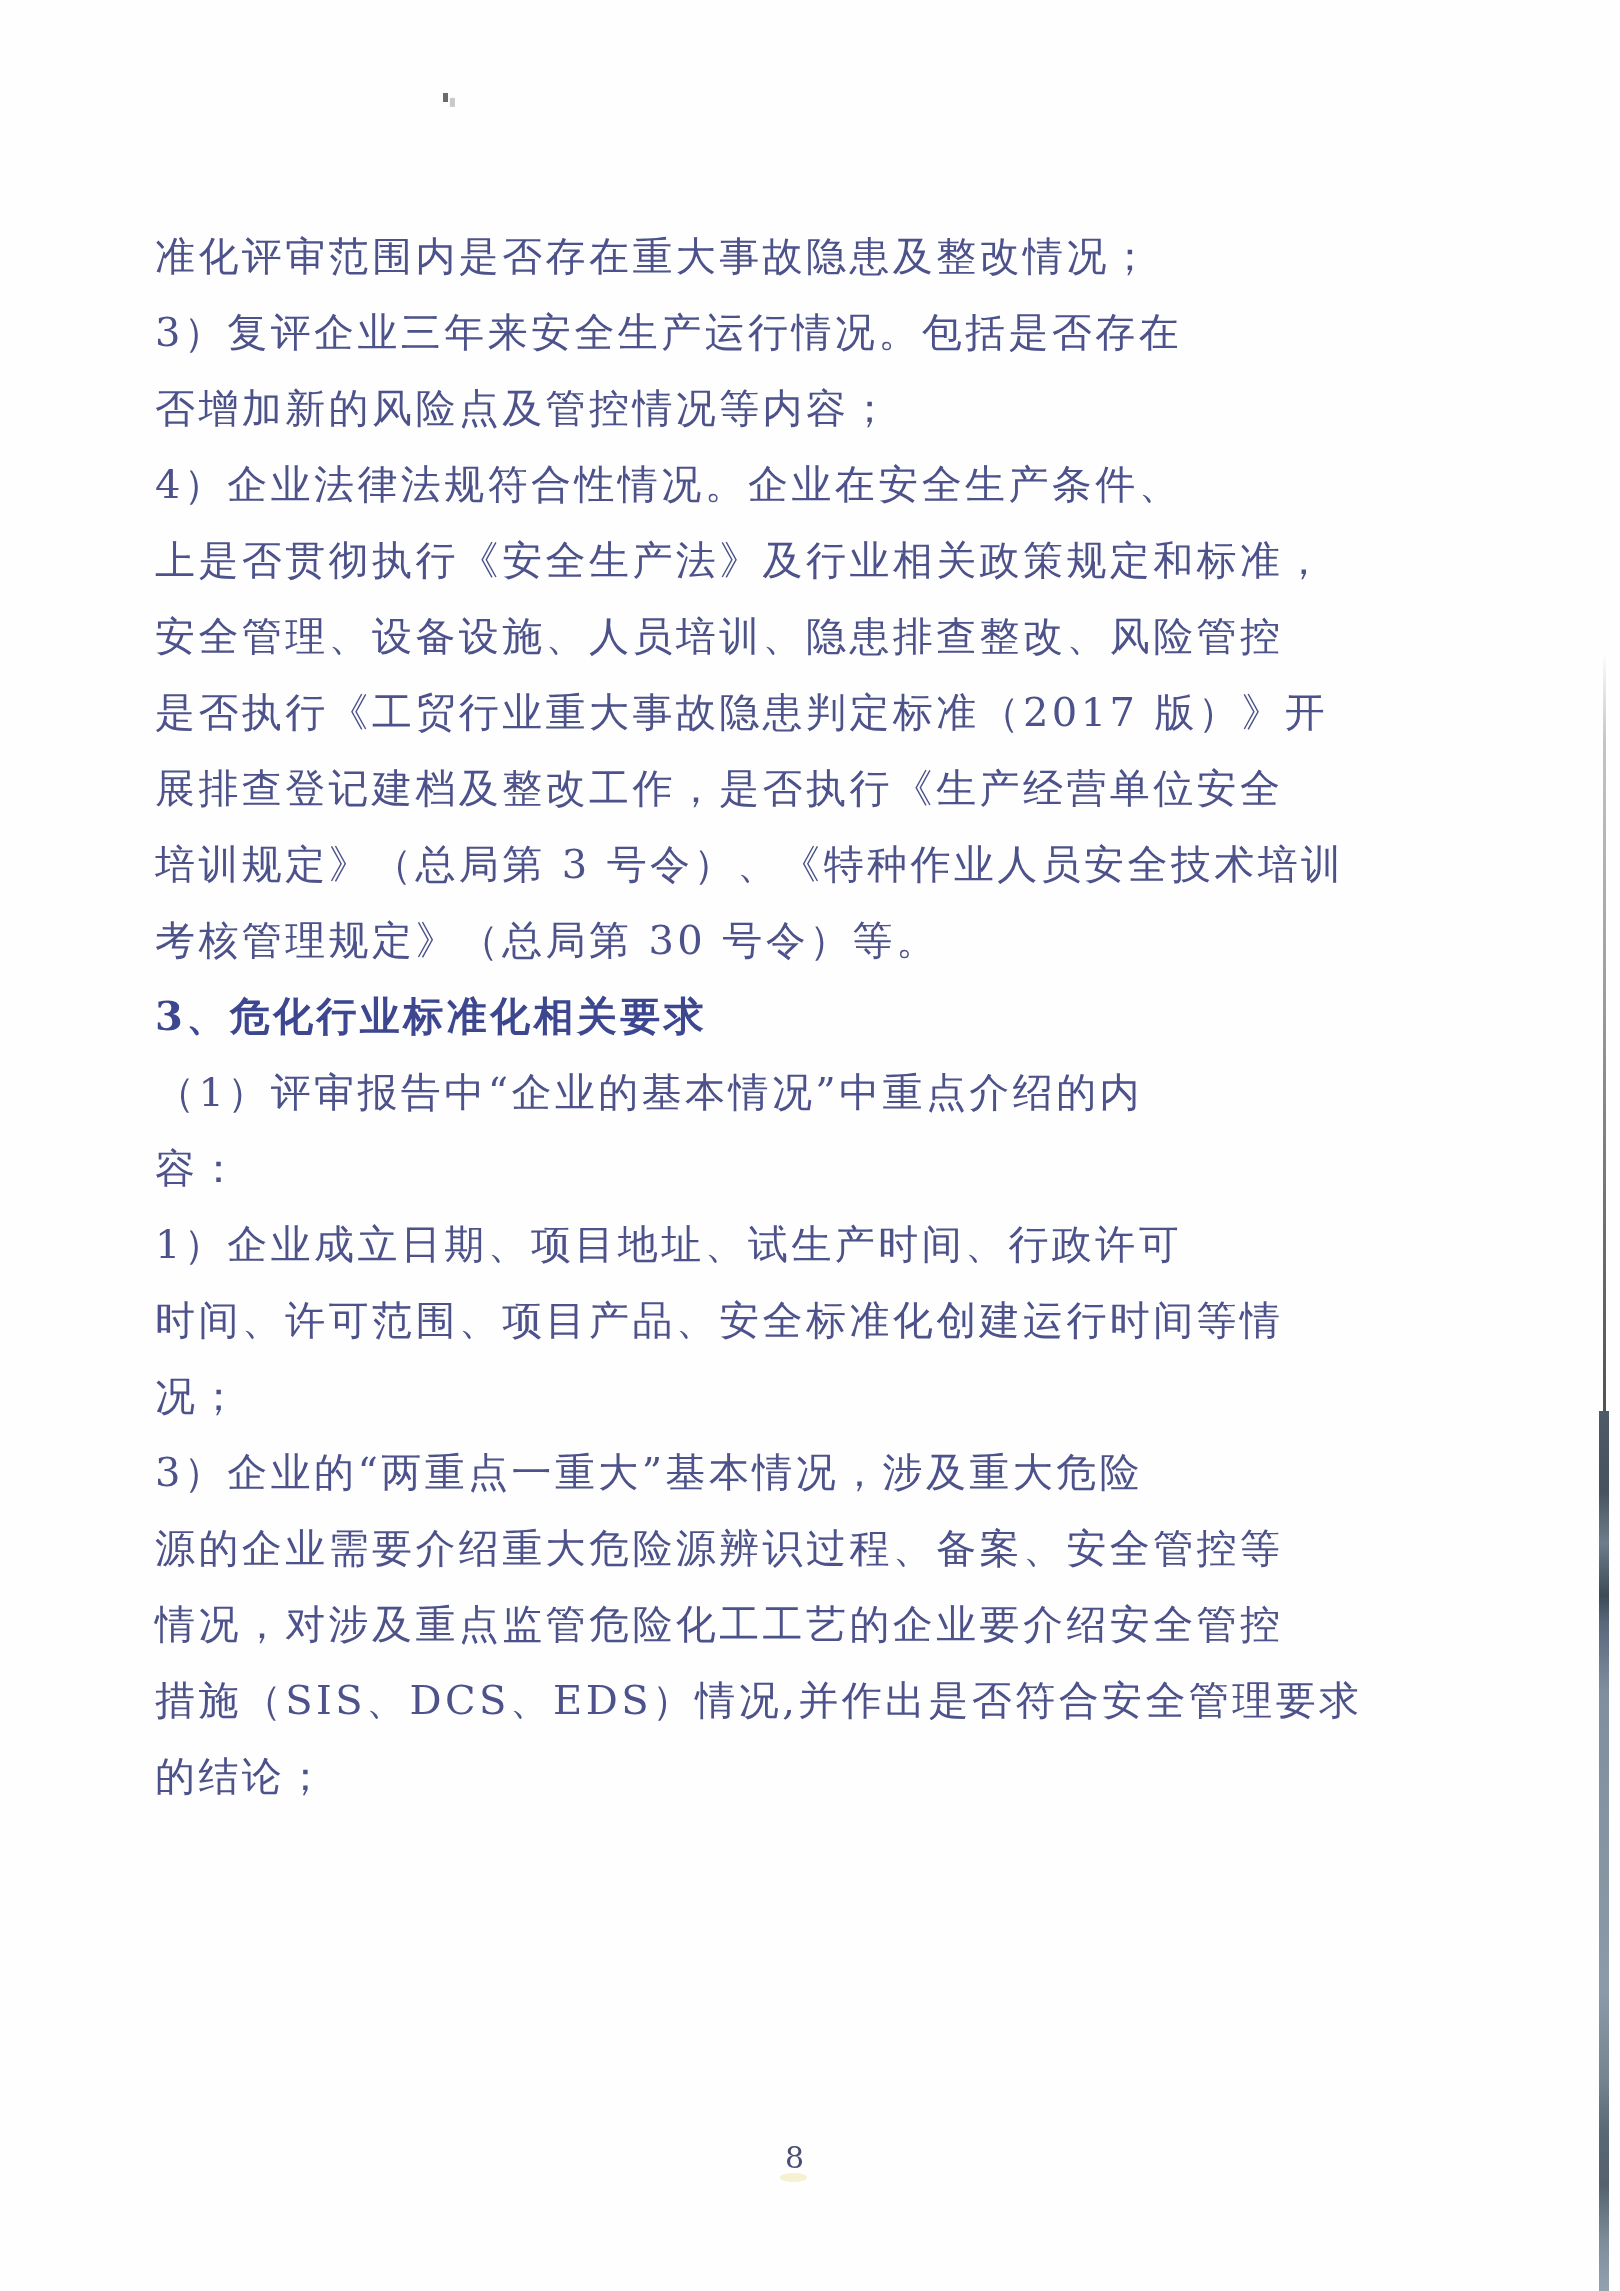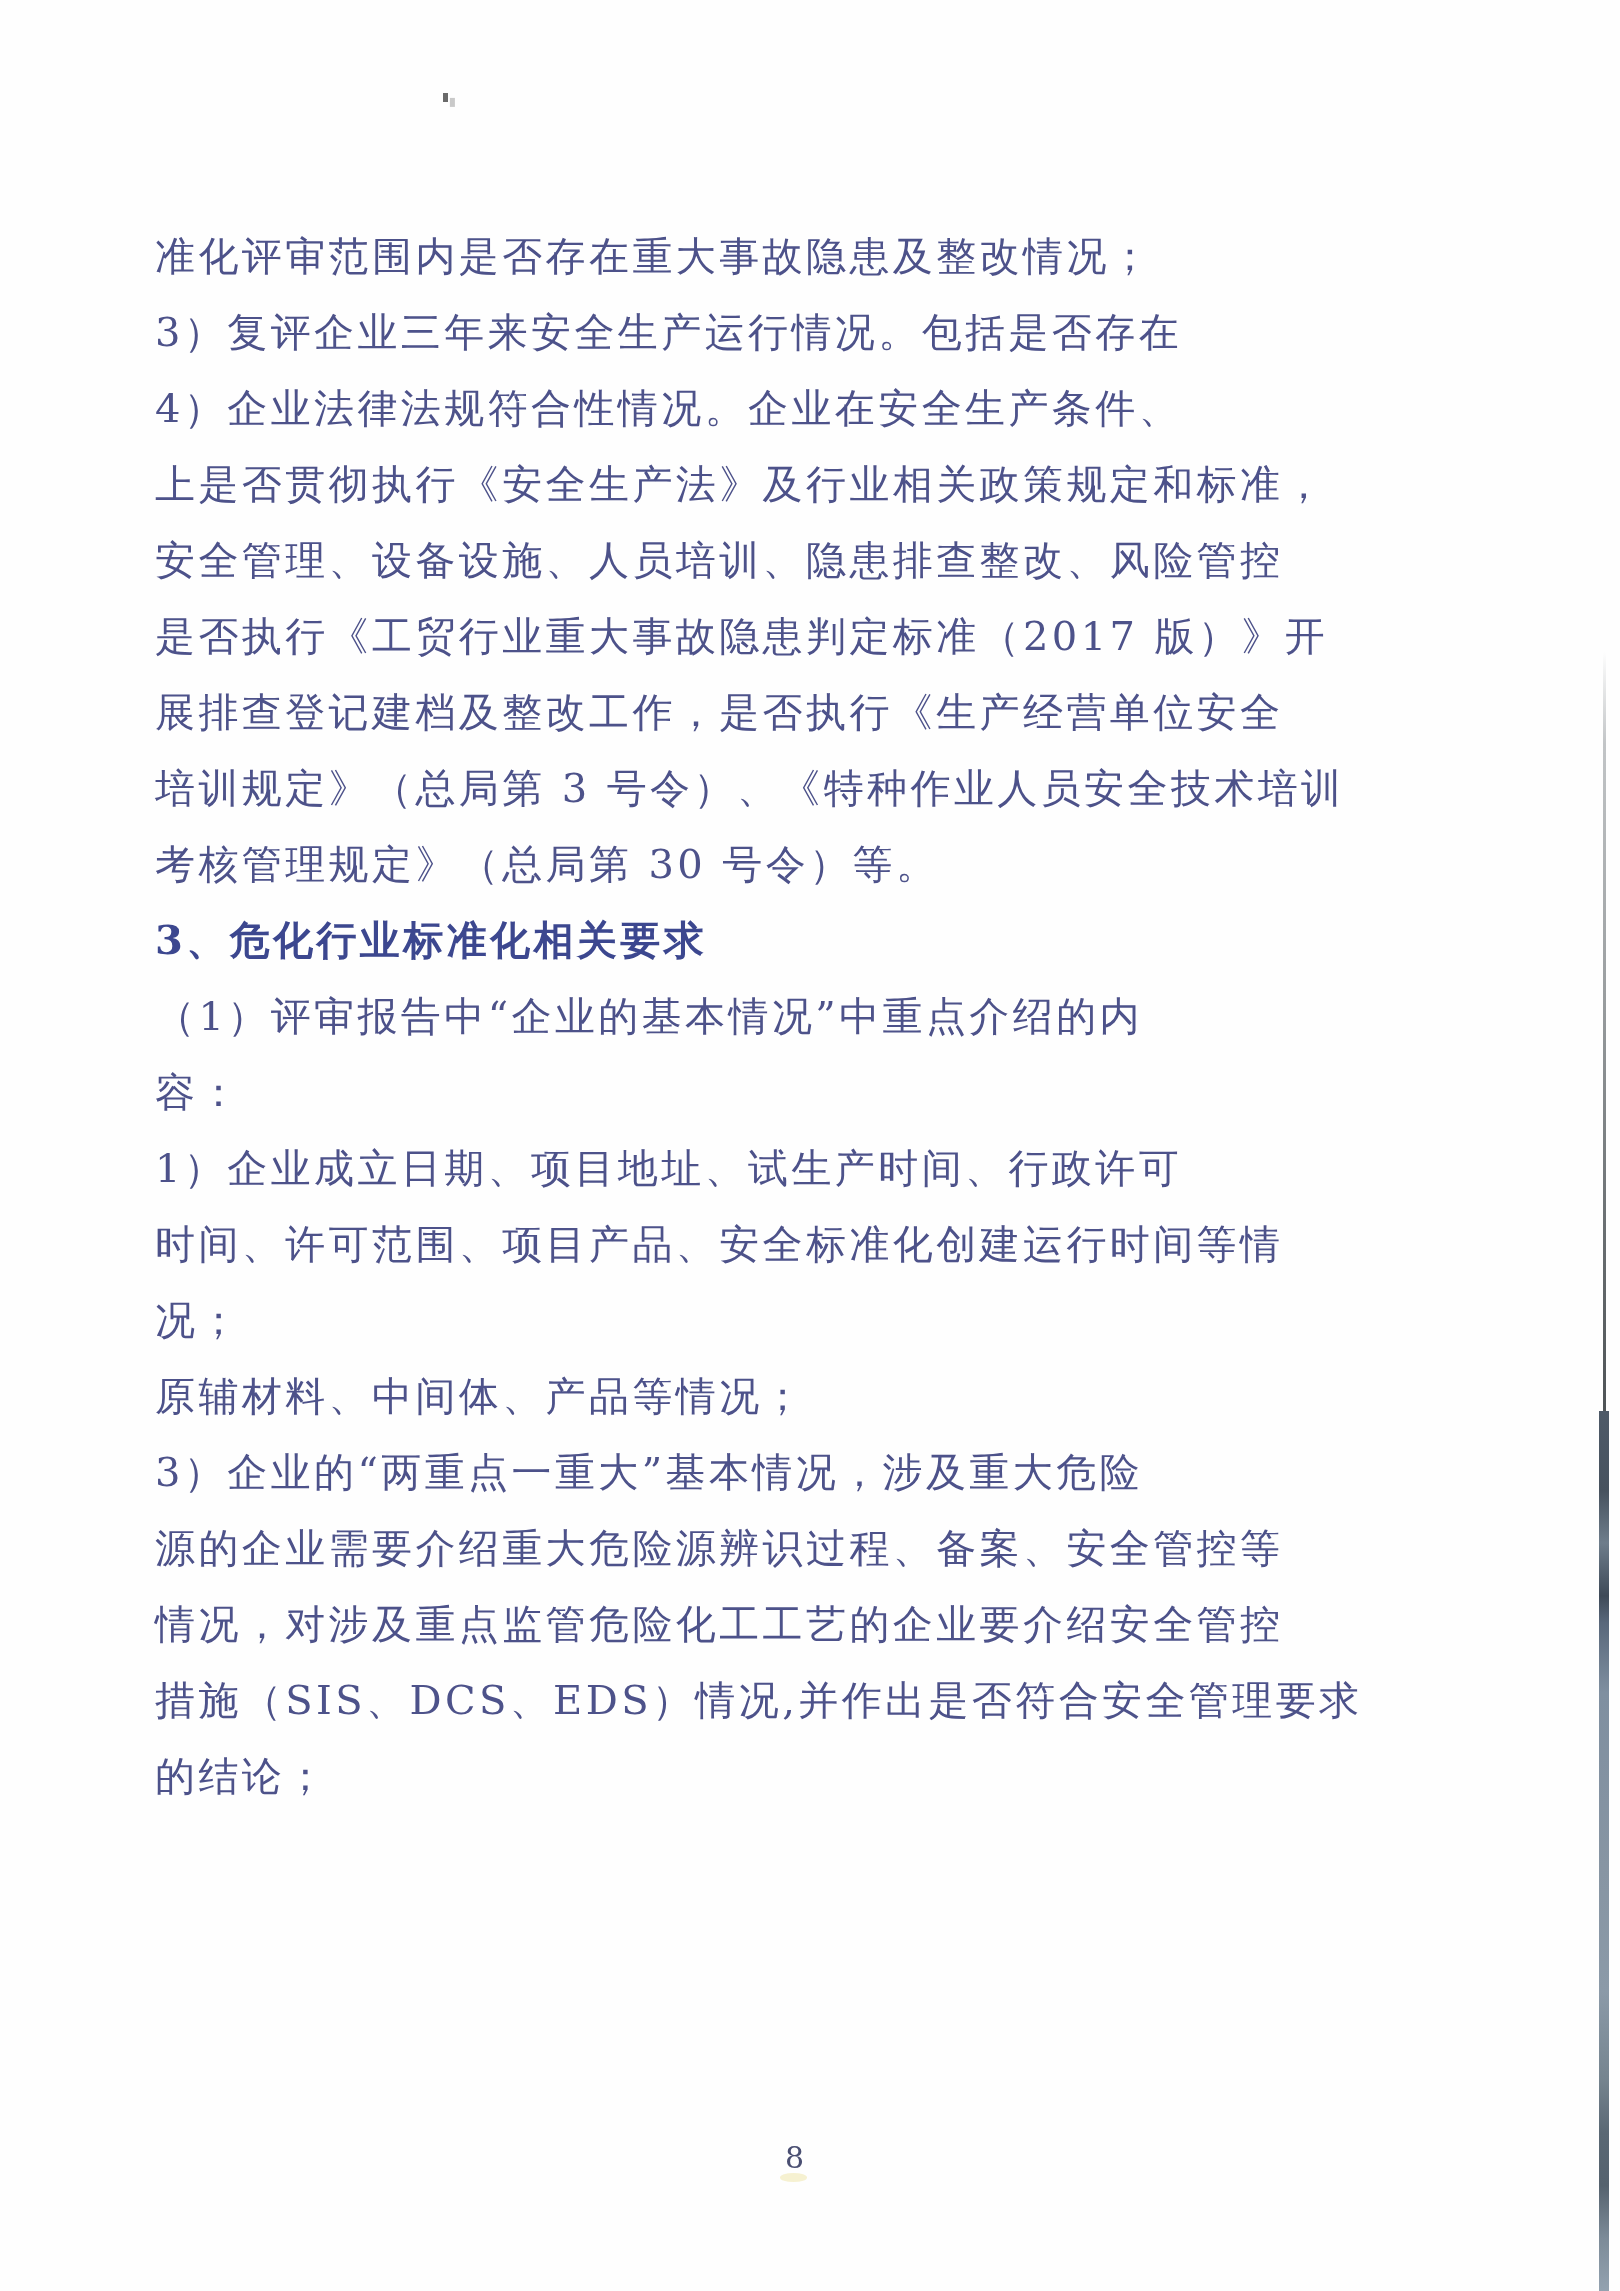--- a/index.html
+++ b/index.html
@@ -50,34 +50,34 @@
 </head>
 <body>
 
 <div class="page">
 
   <div class="speck"></div>
 
   <div class="text-block">
     <div class="line">准化评审范围内是否存在重大事故隐患及整改情况；</div>
     <div class="line indent">3）复评企业三年来安全生产运行情况。包括是否存在</div>
+    <div class="line">否增加新的风险点及管控情况等内容；</div>
     <div class="line indent">4）企业法律法规符合性情况。企业在安全生产条件、</div>
     <div class="line">上是否贯彻执行《安全生产法》及行业相关政策规定和标准，</div>
     <div class="line">安全管理、设备设施、人员培训、隐患排查整改、风险管控</div>
     <div class="line">是否执行《工贸行业重大事故隐患判定标准（2017 版）》开</div>
     <div class="line">展排查登记建档及整改工作，是否执行《生产经营单位安全</div>
     <div class="line">培训规定》（总局第 3 号令）、《特种作业人员安全技术培训</div>
     <div class="line">考核管理规定》（总局第 30 号令）等。</div>
     <div class="line indent heading">3、危化行业标准化相关要求</div>
     <div class="line indent">（1）评审报告中“企业的基本情况”中重点介绍的内</div>
     <div class="line">容：</div>
     <div class="line indent">1）企业成立日期、项目地址、试生产时间、行政许可</div>
     <div class="line">时间、许可范围、项目产品、安全标准化创建运行时间等情</div>
     <div class="line">况；</div>
-    <div class="line">原辅材料、中间体、产品等情况；</div>
     <div class="line indent">3）企业的“两重点一重大”基本情况，涉及重大危险</div>
     <div class="line">源的企业需要介绍重大危险源辨识过程、备案、安全管控等</div>
     <div class="line">情况，对涉及重点监管危险化工工艺的企业要介绍安全管控</div>
     <div class="line">措施（SIS、DCS、EDS）情况,并作出是否符合安全管理要求</div>
     <div class="line">的结论；</div>
   </div>
 
   <div class="scan-line"></div>
   <div class="scan-strip"></div>
 

